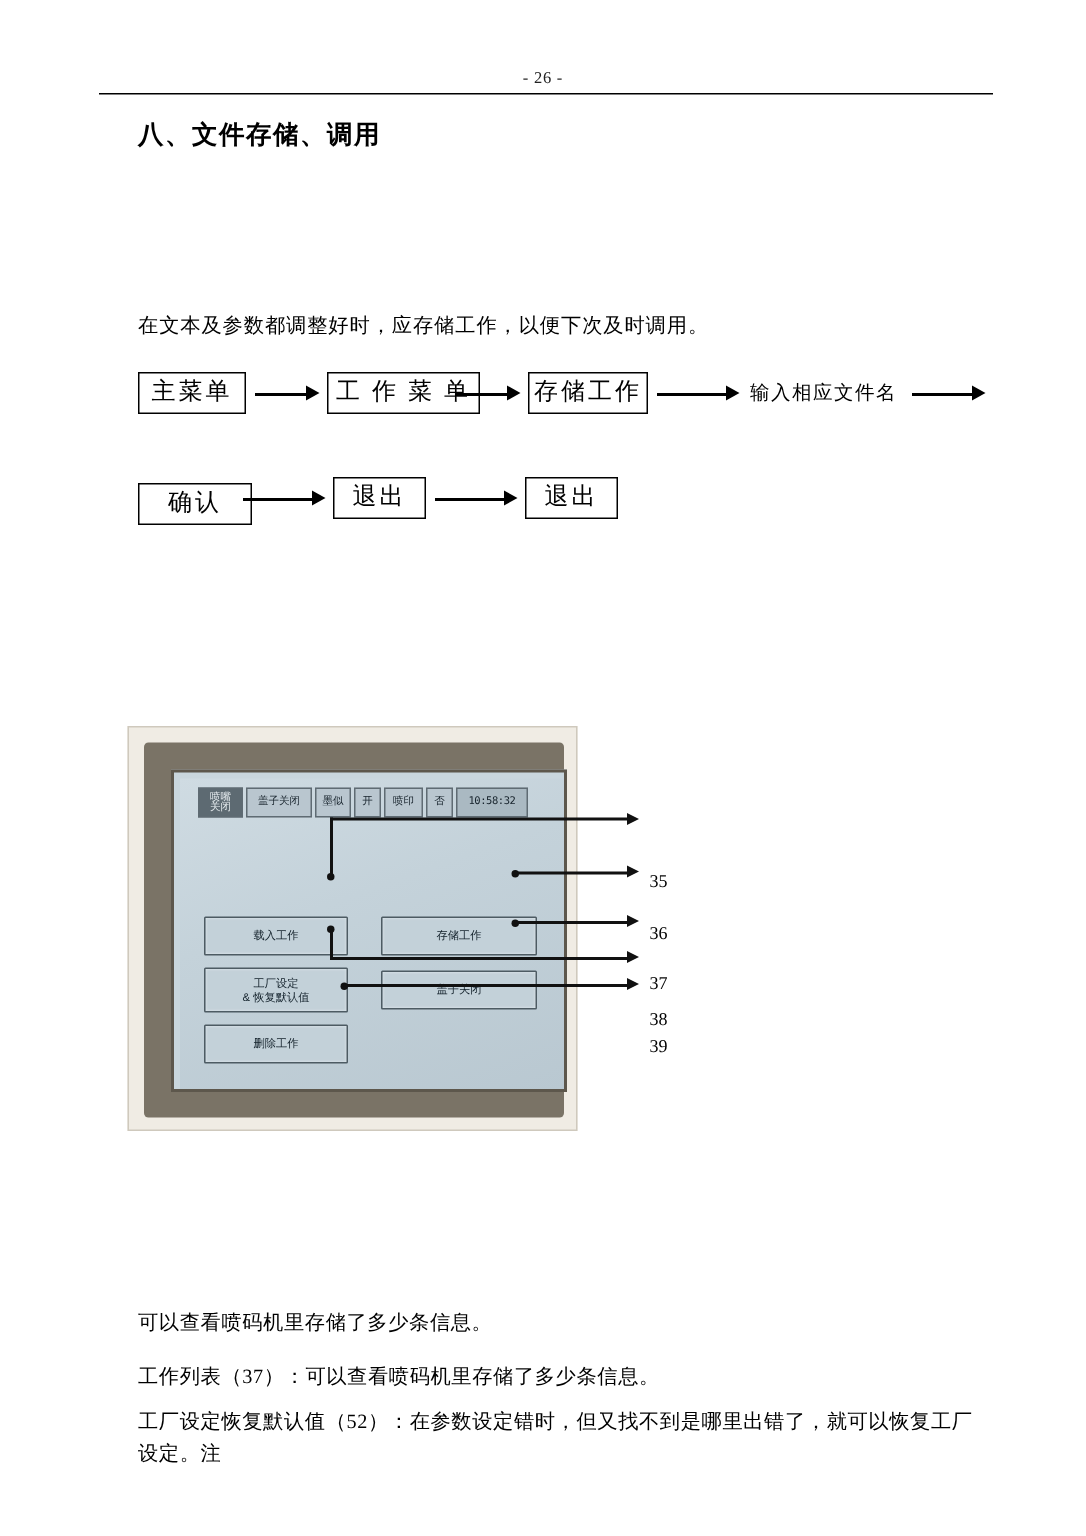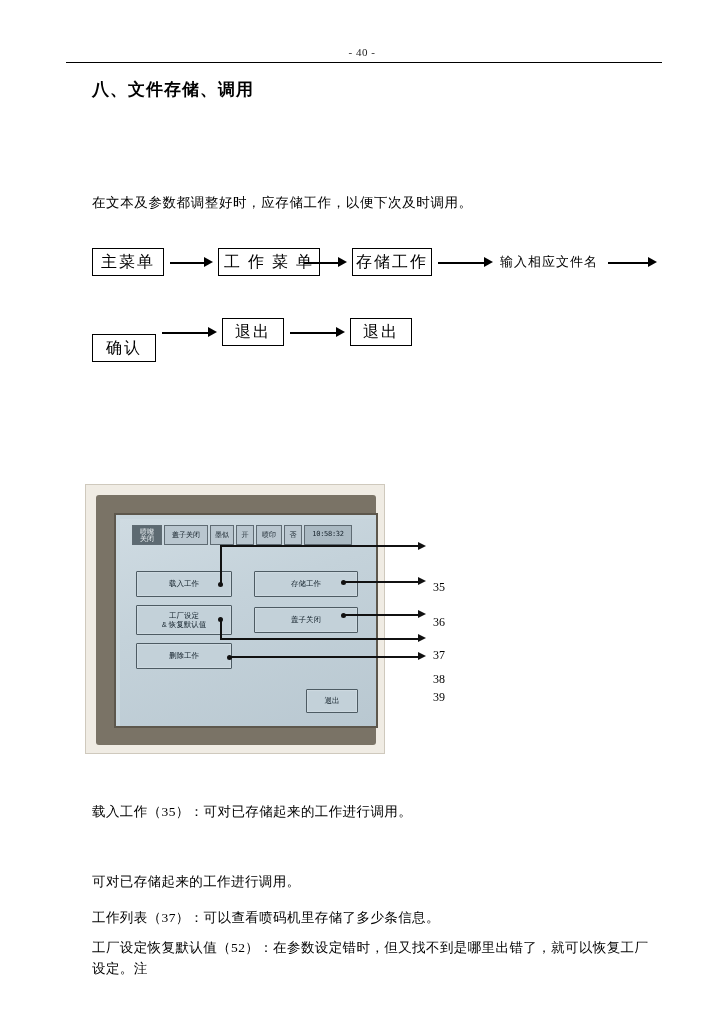--- a/index.html
+++ b/index.html
@@ -44,21 +44,21 @@
     position: absolute;
     top: 78px;
     left: 92px;
     font-size: 17px;
     font-weight: bold;
     letter-spacing: 1px;
     font-family: "Liberation Serif", "DejaVu Serif", serif;
   }
   .intro-text {
     position: absolute;
-    top: 194px;
+    top: 208px;
     left: 92px;
     font-size: 13.5px;
     letter-spacing: 0.6px;
     text-align: right;
   }
 
   
   .flow {
     position: absolute;
     left: 92px;
@@ -177,20 +177,21 @@
     font-size: 7.5px;
     font-family: "Liberation Sans", sans-serif;
     display: flex;
     align-items: center;
     justify-content: center;
     text-align: center;
     line-height: 1.25;
     border-radius: 1px;
     white-space: pre-line;
     box-shadow: inset 0 0 2px rgba(255,255,255,0.6);
+    margin-top: 40px;
   }
 
   
   .callouts {
     position: absolute;
     left: 85px;
     top: 484px;
     width: 390px;
     height: 270px;
     pointer-events: none;
@@ -228,21 +229,21 @@
     font-size: 13.5px;
     letter-spacing: 0.4px;
     line-height: 1.55;
   }
 </style>
 </head>
 <body>
 
 <div class="page">
 
-  <div class="page-number">- 40 -</div>
+  <div class="page-number">- 26 -</div>
   <div class="header-rule"></div>
 
   <div class="section-title">八、文件存储、调用</div>
 
   <div class="intro-text">在文本及参数都调整好时，应存储工作，以便下次及时调用。</div>
 
   <div class="flow">
 
     <div class="flow-row">
       <div class="flow-box" style="left:0; top:0; width:72px;">主菜单</div>
@@ -261,21 +262,21 @@
         <div class="head" style="left:46px;"></div>
       </div>
       <div class="flow-label" style="left:408px; top:0;">输入相应文件名</div>
       <div class="arrow" style="left:516px; top:0; width:50px;">
         <div class="shaft" style="width:42px;"></div>
         <div class="head" style="left:40px;"></div>
       </div>
     </div>
 
     <div class="flow-row" style="margin-top:22px;">
-      <div class="flow-box" style="left:0; top:16px; width:64px;">确认</div>
+      <div class="flow-box" style="left:0; top:4px; width:76px;">确认</div>
       <div class="arrow" style="left:70px; top:0; width:56px;">
         <div class="shaft" style="width:48px;"></div>
         <div class="head" style="left:46px;"></div>
       </div>
       <div class="flow-box" style="left:130px; top:0; width:62px;">退出</div>
       <div class="arrow" style="left:198px; top:0; width:56px;">
         <div class="shaft" style="width:48px;"></div>
         <div class="head" style="left:46px;"></div>
       </div>
       <div class="flow-box" style="left:258px; top:0; width:62px;">退出</div>
@@ -337,18 +338,17 @@
     <div class="cl-line" style="left:135px; top:154px; width:200px; height:2px;"></div>
     <div class="cl-head" style="left:333px; top:150px;"></div>
     <div class="cl-num" style="left:348px; top:145px;">38</div>
 
     <div class="cl-dot" style="left:142px; top:171px;"></div>
     <div class="cl-line" style="left:144px; top:172px; width:192px; height:2px;"></div>
     <div class="cl-head" style="left:333px; top:168px;"></div>
     <div class="cl-num" style="left:348px; top:163px;">39</div>
   </div>
 
-  <div class="body-text" style="top:802px;">载入工作（35）：可对已存储起来的工作进行调用。</div>
-  <div class="body-text" style="top:872px;">可对已存储起来的工作进行调用。</div>
+  <div class="body-text" style="top:872px;">可以查看喷码机里存储了多少条信息。</div>
   <div class="body-text" style="top:908px;">工作列表（37）：可以查看喷码机里存储了多少条信息。</div>
   <div class="body-text" style="top:938px;">工厂设定恢复默认值（52）：在参数设定错时，但又找不到是哪里出错了，就可以恢复工厂设定。注</div>
 
 </div>
 
 </body></html>

